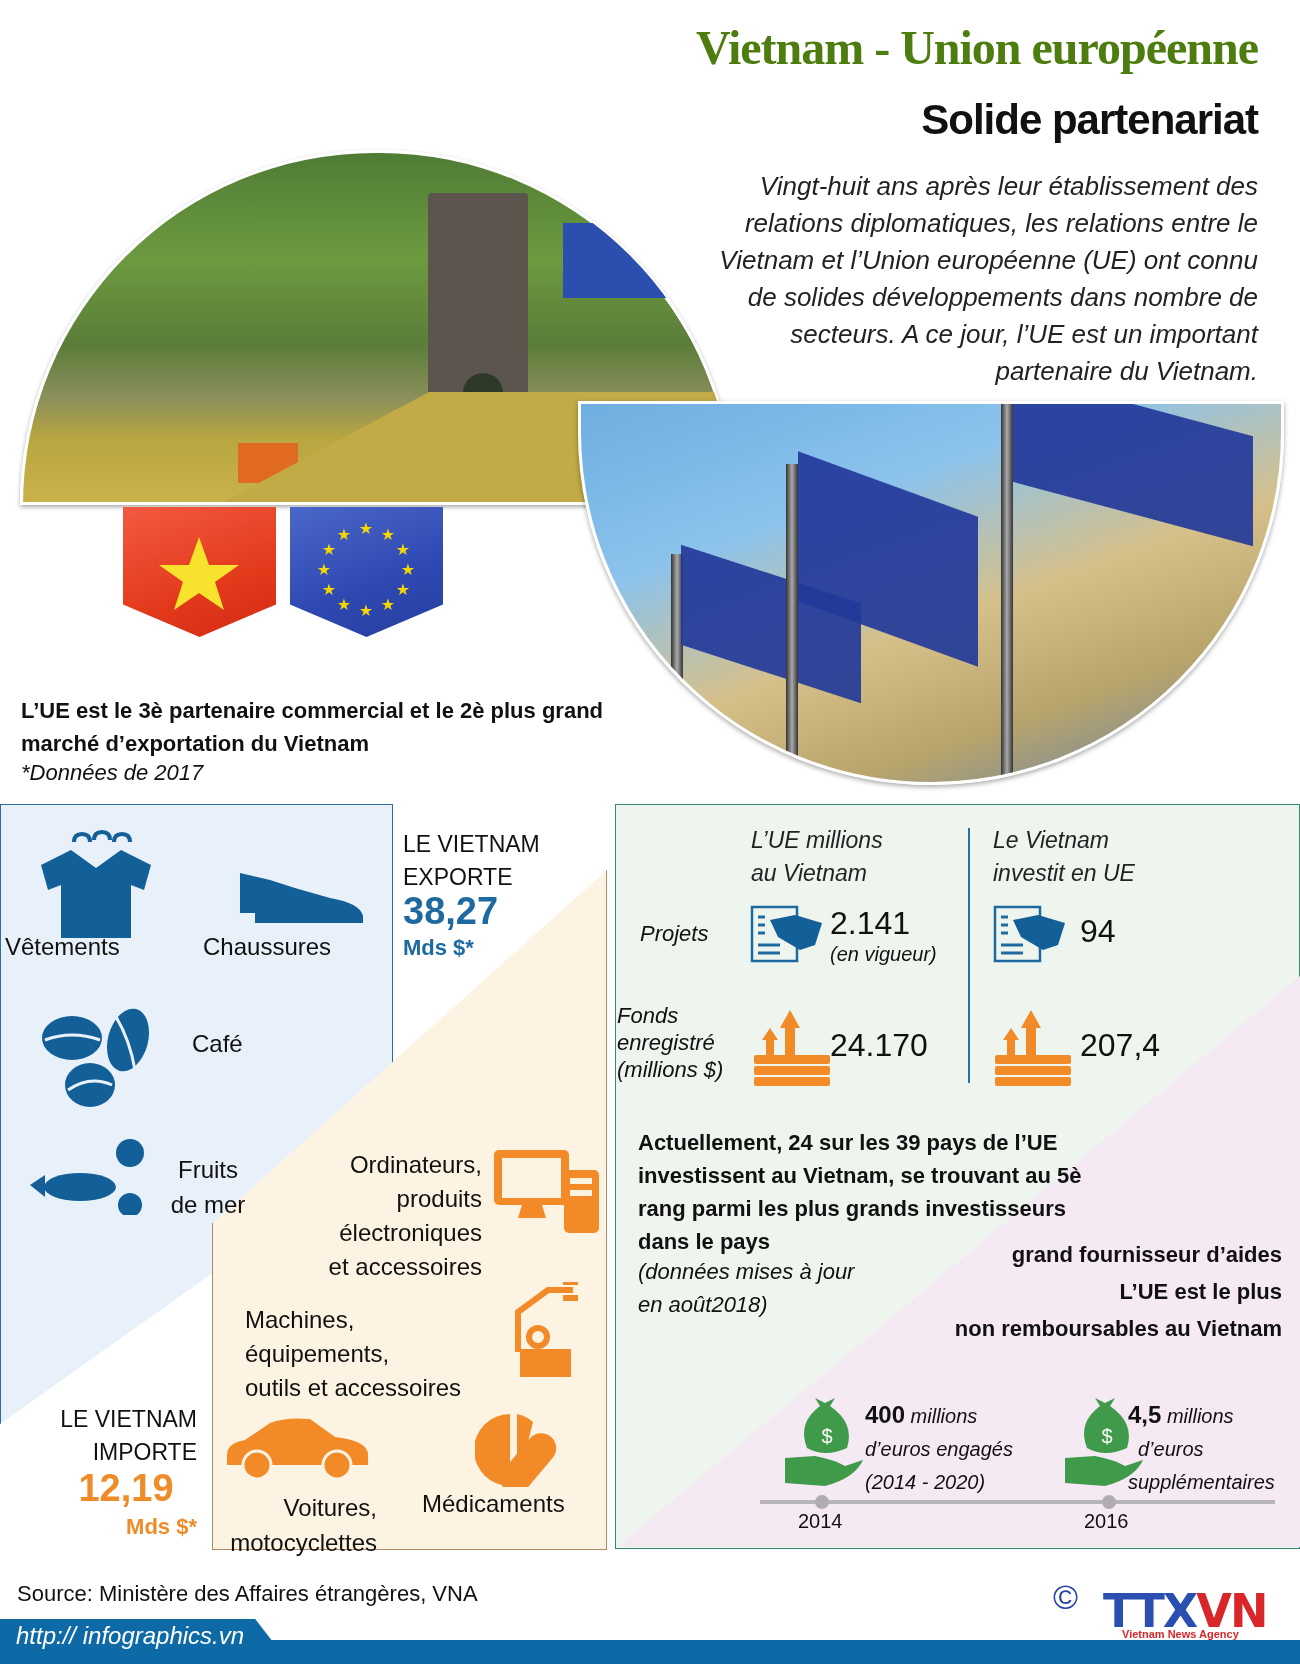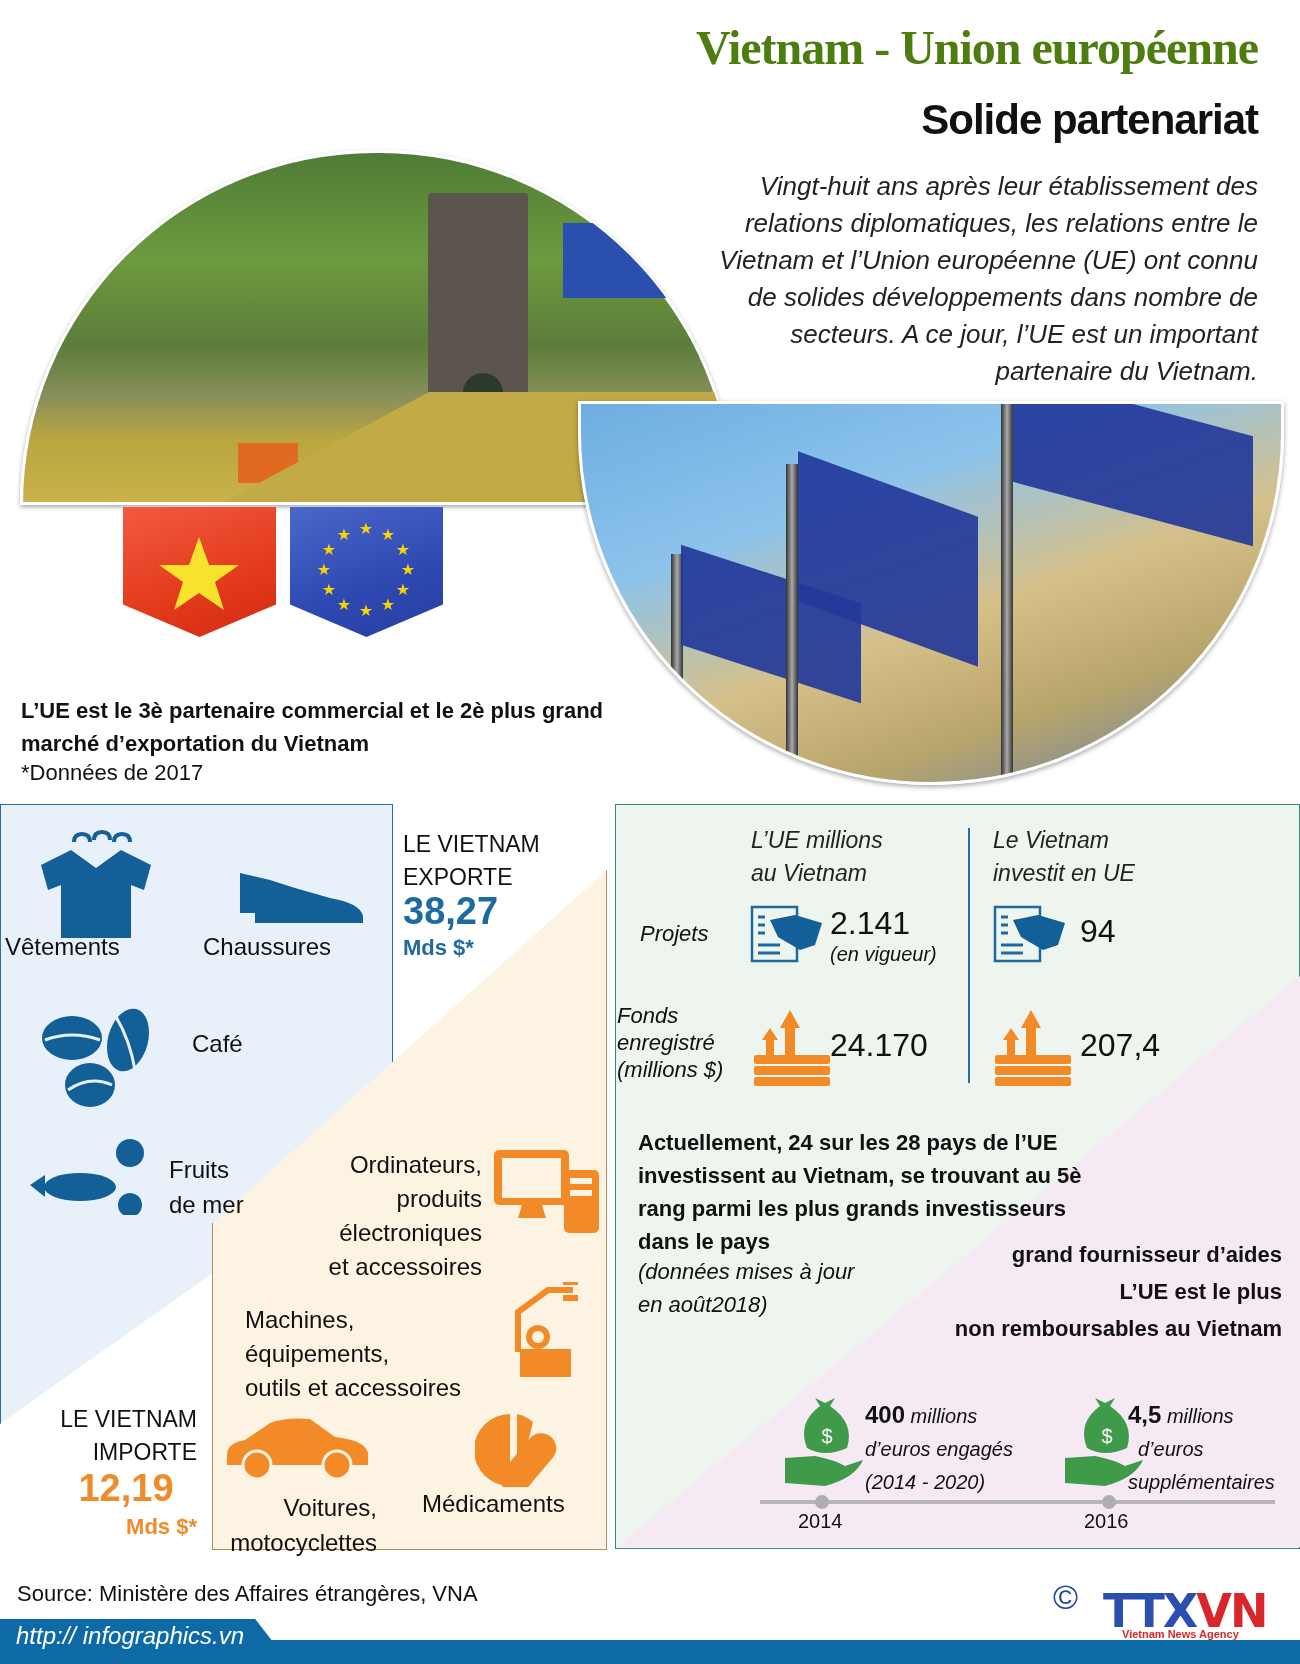--- a/index.html
+++ b/index.html
@@ -16,21 +16,21 @@
 .photo-top .bins{position:absolute;left:215px;top:290px;width:60px;height:40px;background:#e06a1f}
 .photo-top .path{position:absolute;left:200px;bottom:0;width:515px;height:110px;background:#c2aa46;clip-path:polygon(40% 0,100% 0,100% 100%,0 100%)}
 .photo-bottom{left:578px;top:401px;width:706px;height:384px;border-radius:0 0 353px 353px;overflow:hidden;border:3px solid #fff;box-shadow:0 2px 5px rgba(0,0,0,.35);
 background:linear-gradient(160deg,#6eaee0 0%,#8cc3ec 30%,#d6c08a 55%,#b8a56b 75%,#5f7db0 100%)}
 .photo-bottom .pole{position:absolute;top:30px;width:12px;bottom:0;background:linear-gradient(90deg,#333,#aaa,#333)}
 .photo-bottom .euflag{position:absolute;background:#23399a;opacity:.92}
 .flag{width:153px;height:130px;clip-path:polygon(0 0,100% 0,100% 75%,50% 100%,0 75%);box-shadow:0 2px 4px rgba(0,0,0,.3)}
 .flag-vn{left:123px;top:507px;background:linear-gradient(160deg,#f25a40,#e33a1c 60%,#d42b13)}
 .flag-eu{left:290px;top:507px;background:linear-gradient(160deg,#4a67c9,#2e48b2 60%,#253f9f)}
 .heading1{left:21px;top:694px;font-size:22px;font-weight:bold;line-height:33px;width:600px}
-.note1{left:21px;top:760px;font-size:22px;}
+.note1{left:21px;top:760px;font-size:22px;font-style:italic}
 .panel-blue{left:0;top:804px;width:393px;height:620px;background:#e8f1fa;border:1.5px solid #2c6f9e;clip-path:polygon(0 0,100% 0,100% 55%,0 100%)}
 .panel-orange{left:212px;top:870px;width:395px;height:680px;background:#fdf3e2;border:1.5px solid #b08a60;clip-path:polygon(100% 0,100% 100%,0 100%,0 52%)}
 .panel-green{left:615px;top:804px;width:685px;height:745px;background:#eef4ee;border:1.5px solid #3a8a72}
 .panel-pink{left:617px;top:976px;width:683px;height:571px;background:#f5e9f4;clip-path:polygon(100% 0,100% 100%,0 100%)}
 .item-label{font-size:24px;color:#111}
 .exp-head{left:403px;top:828px;font-size:23px;line-height:33px;color:#111}
 .exp-value{left:403px;top:890px;font-size:38px;font-weight:bold;color:#1c6aa0}
 .exp-unit{left:403px;top:935px;font-size:22px;font-weight:bold;color:#1c6aa0}
 .imp-head{left:55px;top:1403px;font-size:23px;line-height:33px;text-align:right;width:142px}
 .imp-value{left:55px;top:1467px;font-size:38px;font-weight:bold;color:#f08b2a;width:142px;text-align:center}
@@ -134,21 +134,21 @@
 </div>
 <div class="abs item-label" style="left:192px;top:1030px">Café</div>
 <div class="abs" style="left:30px;top:1135px">
   <svg width="120" height="80" viewBox="0 0 120 80" fill="#135f97">
       <path d="M0 50 L15 40 L15 62 Z"></path>
       <ellipse cx="50" cy="52" rx="36" ry="14"></ellipse>
       <circle cx="100" cy="18" r="14"></circle>
       <circle cx="100" cy="70" r="12"></circle>
     </svg>
 </div>
-<div class="abs item-label" style="left:169px;top:1152px;text-align:left;width:90px;line-height:35px">
+<div class="abs item-label" style="left:163px;top:1152px;text-align:center;width:90px;line-height:35px">
   <div>Fruits</div>
   <div>de mer</div>
 </div>
 
 <div class="abs exp-head">
   <div>LE VIETNAM</div>
   <div>EXPORTE</div>
 </div>
 <div class="abs exp-value">38,27</div>
 <div class="abs exp-unit">Mds $*</div>
@@ -268,21 +268,21 @@
   <svg width="80" height="88" viewBox="0 0 80 88" fill="#f28a28">
       <polygon points="10,40 18,28 26,40 22,40 22,58 14,58 14,40"></polygon>
       <polygon points="28,28 38,10 48,28 43,28 43,55 33,55 33,28"></polygon>
       <rect x="2" y="55" width="76" height="9" rx="2"></rect>
       <rect x="2" y="66" width="76" height="9" rx="2"></rect>
       <rect x="2" y="77" width="76" height="9" rx="2"></rect>
     </svg>
 </div>
 <div class="abs big-num" style="left:1080px;top:1027px">207,4</div>
 
-<div class="abs info-bold">Actuellement, 24 sur les 28 pays de l’UE investissent au Vietnam, se trouvant au 5è rang parmi les plus grands investisseurs dans le pays</div>
+<div class="abs info-bold">Actuellement, 24 sur les 39 pays de l’UE investissent au Vietnam, se trouvant au 5è rang parmi les plus grands investisseurs dans le pays</div>
 <div class="abs info-it">
   <div>(données mises à jour</div>
   <div>en août2018)</div>
 </div>
 
 <div class="abs aid-title">
   <div>grand fournisseur d’aides</div>
   <div>L’UE est le plus</div>
   <div>non remboursables au Vietnam</div>
 </div>

